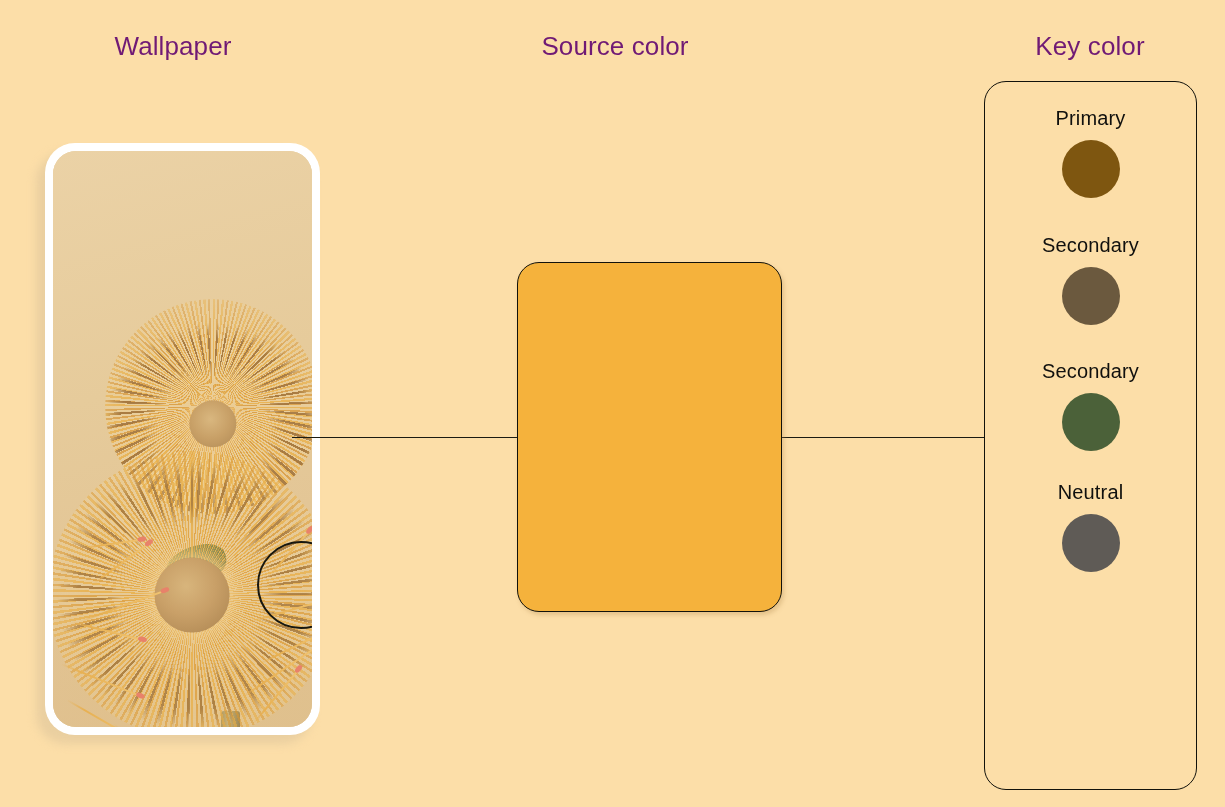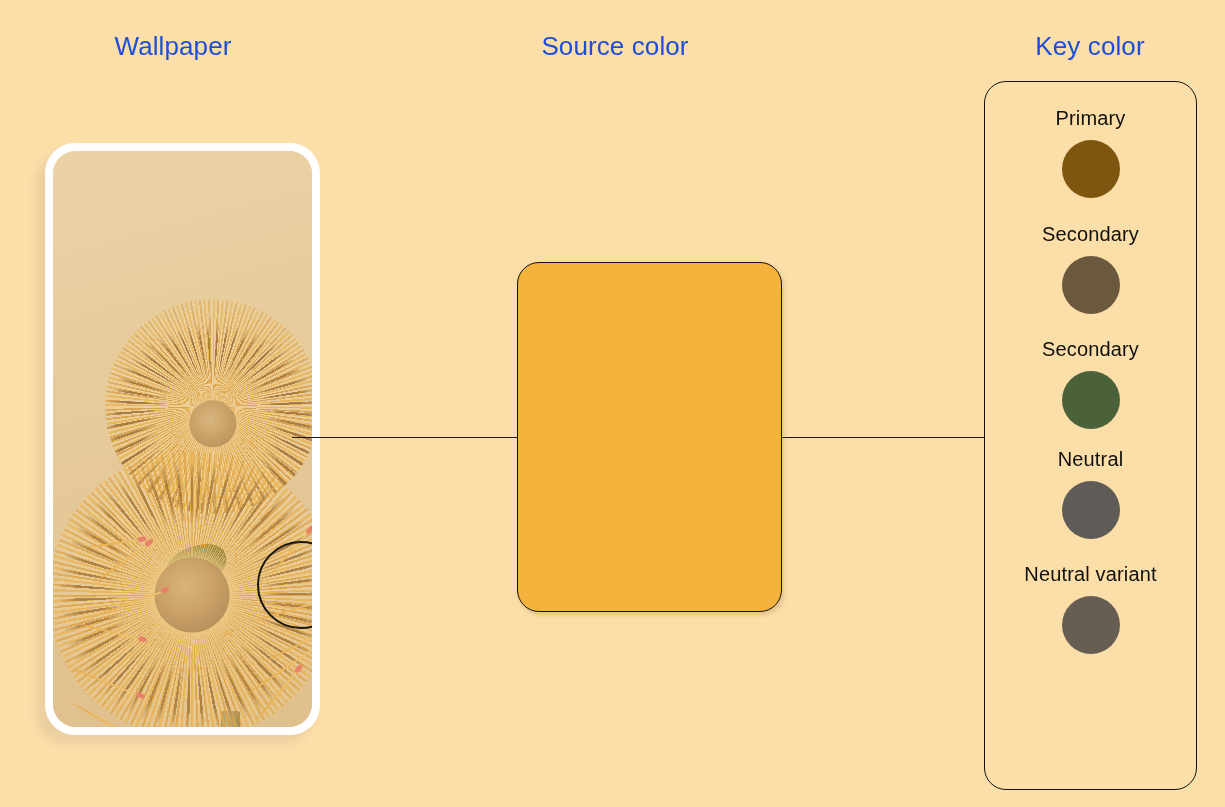--- a/index.html
+++ b/index.html
@@ -22,21 +22,21 @@
     inset: 0;
     width: 1225px;
     height: 807px;
   }
 
   
   .col-heading {
     position: absolute;
     font-size: 26px;
     font-weight: 500;
-    color: #1d4ed8;
+    color: #701a75;
     letter-spacing: 0.1px;
     text-align: center;
     white-space: nowrap;
     transform: translateX(-50%);
   }
   #heading-wallpaper { left: 173px; top: 31px; }
   #heading-source    { left: 615px; top: 31px; }
   #heading-key       { left: 1090px; top: 31px; }
 
   
@@ -232,21 +232,21 @@
     top: 81px;
     width: 213px;
     height: 709px;
     border-radius: 22px;
     border: 1.6px solid #12120B;
     background: transparent;
     display: flex;
     flex-direction: column;
     align-items: center;
     padding-top: 25px;
-    gap: 3px;
+    gap: 14px;
   }
 
   .key-color-item {
     display: flex;
     flex-direction: column;
     align-items: center;
     width: 100%;
   }
 
   .key-color-label {
@@ -339,20 +339,16 @@
     <div class="key-color-item" id="key-item-tertiary">
       <div class="key-color-label">Secondary</div>
       <div class="key-color-swatch" style="background-color: rgb(75, 97, 57);"></div>
     </div>
 
     <div class="key-color-item" id="key-item-neutral">
       <div class="key-color-label">Neutral</div>
       <div class="key-color-swatch" style="background-color: rgb(95, 91, 86);"></div>
     </div>
 
-    <div class="key-color-item" id="key-item-neutral-variant">
-      <div class="key-color-label">Neutral variant</div>
-      <div class="key-color-swatch" style="background-color: rgb(102, 94, 83);"></div>
-    </div>
 
   </div>
 
 </div>
 
 </body></html>

